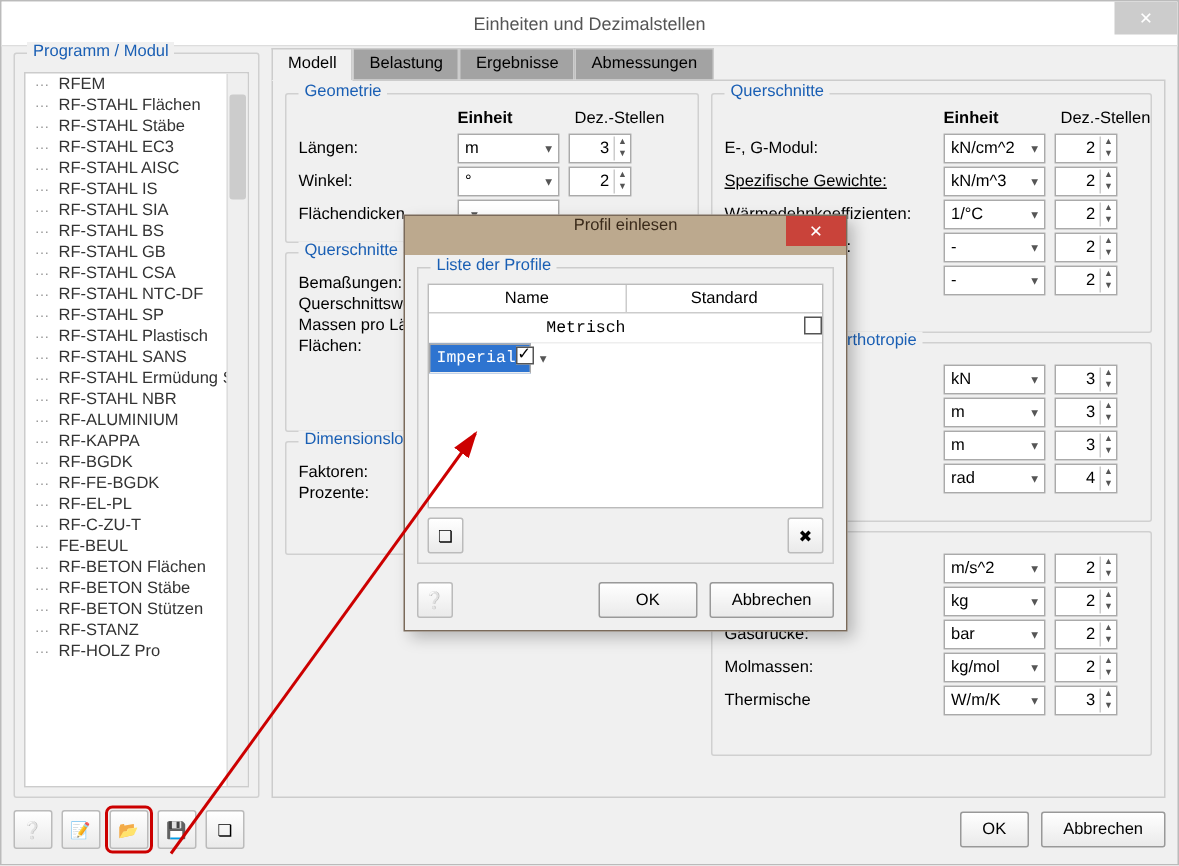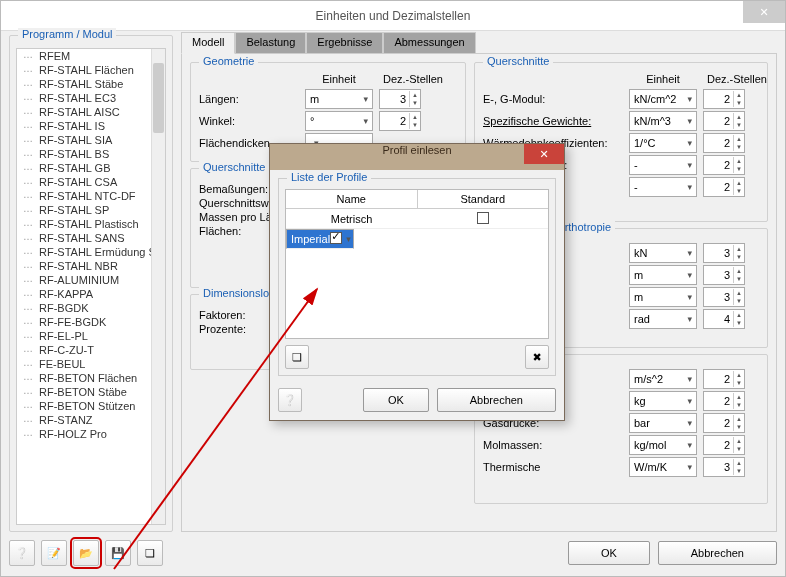--- a/index.html
+++ b/index.html
@@ -24,41 +24,41 @@
   .row { display: flex; align-items: center; gap: 6px; margin: 2px 0; }
   .row .lbl { width: 100px; }
   .sel { height: 20px; border: 1px solid #aaa; background: #fff; width: 68px; padding: 0 4px; display: inline-flex; align-items: center; justify-content: space-between; cursor: pointer; }
   .sel::after { content: "▾"; color: #555; font-size: 9px; margin-left: 4px; }
   .spin { display: inline-flex; border: 1px solid #aaa; background: #fff; height: 20px; width: 42px; align-items: center; }
   .spin .val { flex: 1; text-align: right; padding-right: 3px; }
   .spin .arrows { display: flex; flex-direction: column; border-left: 1px solid #ccc; }
   .spin .arrows span { font-size: 6px; line-height: 8px; padding: 0 2px; cursor: pointer; color: #555; }
   .header-row { display: flex; gap: 6px; margin-bottom: 4px; }
   .header-row .h1 { width: 100px; }
-  .header-row .h2 { width: 68px; text-align: center; }
+  .header-row .h2 { width: 68px; text-align: left; font-weight: bold; }
   .header-row .h3 { width: 42px; text-align: center; padding-left: 4px; white-space: nowrap; }
   .section { position: absolute; }
   .footer { position: absolute; left: 8px; right: 8px; bottom: 8px; height: 30px; display: flex; align-items: center; justify-content: space-between; }
   .iconbtns { display: flex; gap: 6px; }
   .iconbtn { width: 26px; height: 26px; border: 1px solid #bbb; background: linear-gradient(#fff,#eaeaea); display: flex; align-items: center; justify-content: center; cursor: pointer; border-radius: 2px; }
   .iconbtn.hl { outline: 2px solid #c00; outline-offset: 1px; }
-  .btn { height: 24px; padding: 0 32px; border: 1px solid #999; background: linear-gradient(#fff,#eaeaea); cursor: pointer; border-radius: 2px; }
+  .btn { height: 24px; padding: 0 14px; border: 1px solid #999; background: linear-gradient(#fff,#eaeaea); cursor: pointer; border-radius: 2px; }
   
   .modal { position: absolute; left: 268px; top: 142px; width: 296px; height: 278px; border: 1px solid #7a6a5a; background: #f0f0f0; box-shadow: 4px 4px 10px rgba(0,0,0,0.25); z-index: 10; }
   .modal-titlebar { height: 26px; background: #bca98e; display: flex; align-items: flex-start; justify-content: center; position: relative; color: #3a2a1a; }
   .modal-titlebar .mclose { position: absolute; right: 0; top: 0; width: 40px; height: 20px; background: #c9433a; color: #fff; display: flex; align-items: center; justify-content: center; cursor: pointer; }
   .modal-body { position: absolute; top: 30px; left: 8px; right: 8px; bottom: 40px; }
   .profile-group { border: 1px solid #ccc; position: absolute; left: 0; right: 0; top: 4px; height: 198px; }
   .profile-group .ptitle { position: absolute; top: -8px; left: 8px; background: #f0f0f0; padding: 0 4px; color: #1a5fb4; }
   .ptable { position: absolute; top: 10px; left: 6px; right: 6px; height: 150px; background: #fff; border: 1px solid #bbb; }
   .pthead { display: flex; border-bottom: 1px solid #ccc; background: #fff; }
   .pthead div { flex: 1; text-align: center; padding: 3px 0; border-right: 1px solid #ccc; }
   .pthead div:last-child { border-right: none; }
   .ptrow { display: flex; border-bottom: 1px solid #eee; height: 20px; align-items: center; }
-  .ptrow div { flex: 1; text-align: center; }
+  .ptrow div { flex: 1; text-align: right; font-family: Liberation Mono, monospace; }
   .ptrow.sel { background: #2e74d0; color: #fff; }
   .ptfoot { position: absolute; bottom: 6px; left: 6px; right: 6px; display: flex; justify-content: space-between; }
   .modal-footer { position: absolute; bottom: 8px; left: 8px; right: 8px; display: flex; align-items: center; gap: 8px; }
   .arrow-svg { position: absolute; z-index: 20; pointer-events: none; }
   .chk { width: 12px; height: 12px; border: 1px solid #555; display: inline-block; background: #fff; position: relative; }
   .chk.checked::after { content: "✓"; position: absolute; left: 0px; top: -3px; font-size: 11px; color: #000; }
 </style>
 </head>
 <body>
 

